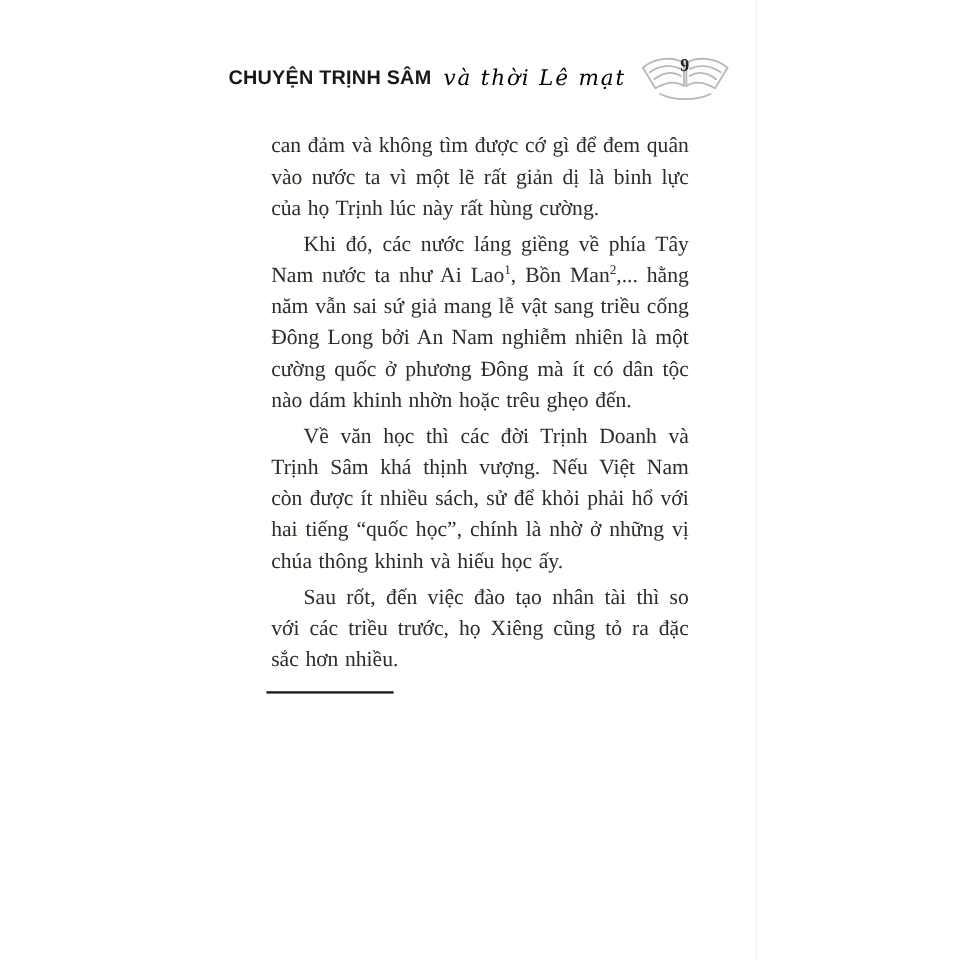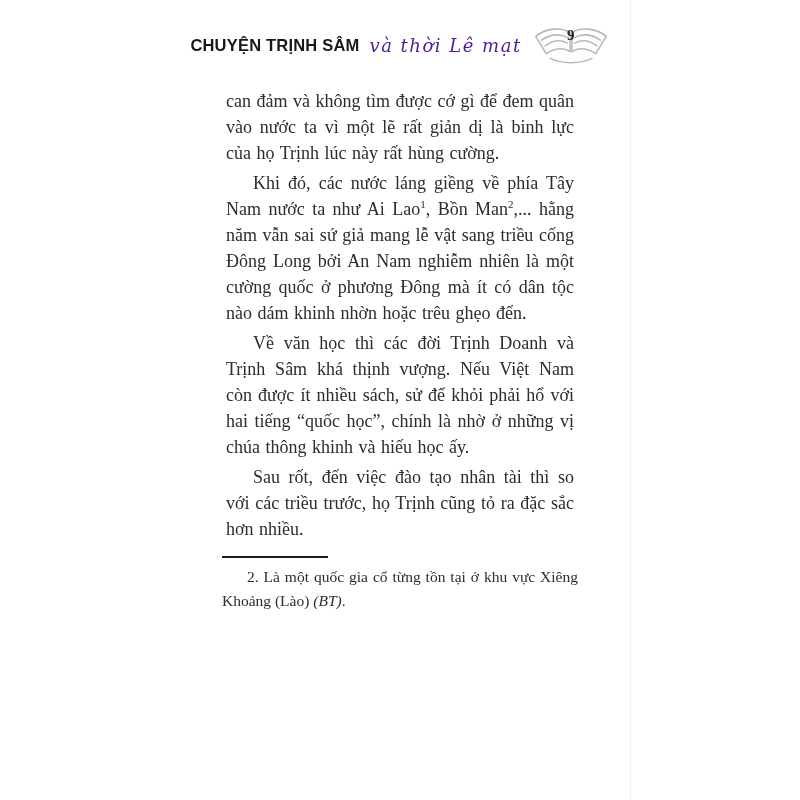--- a/index.html
+++ b/index.html
@@ -20,21 +20,21 @@
     position: absolute;
     left: 630px;
     top: 0;
     width: 1px;
     height: 800px;
     background: #efefef;
   }
   .column {
     position: absolute;
     left: 222px;
-    top: 24px;
+    top: 44px;
     width: 356px;
   }
   .header {
     display: flex;
     align-items: center;
     justify-content: center;
     gap: 10px;
     margin-bottom: 22px;
     white-space: nowrap;
   }
@@ -43,21 +43,21 @@
     font-weight: 700;
     font-size: 16.5px;
     letter-spacing: 0.2px;
     color: #181818;
   }
   .title-script {
     font-family: "DejaVu Serif", serif;
     font-style: italic;
     font-size: 18px;
     letter-spacing: 1.5px;
-    color: #4c1d95;
+    color: #000000;
   }
   .icon-wrap {
     position: relative;
     width: 78px;
     height: 42px;
     flex: 0 0 auto;
   }
   .icon-wrap svg { display: block; width: 78px; height: 42px; }
   .page-num {
     position: absolute;
@@ -127,22 +127,21 @@
           </g>
         </svg>
         <span class="page-num">9</span>
       </span>
     </div>
 
     <div class="body-text">
       <p class="para no-indent">can đảm và không tìm được cớ gì để đem quân vào nước ta vì một lẽ rất giản dị là binh lực của họ Trịnh lúc này rất hùng cường.</p>
       <p class="para"><span>Khi đó, các nước láng giềng về phía Tây Nam nước ta như Ai Lao</span><sup>1</sup><span>, Bồn Man</span><sup>2</sup><span>,... hằng năm vẫn sai sứ giả mang lễ vật sang triều cống Đông Long bởi An Nam nghiễm nhiên là một cường quốc ở phương Đông mà ít có dân tộc nào dám khinh nhờn hoặc trêu ghẹo đến.</span></p>
       <p class="para">Về văn học thì các đời Trịnh Doanh và Trịnh Sâm khá thịnh vượng. Nếu Việt Nam còn được ít nhiều sách, sử để khỏi phải hổ với hai tiếng “quốc học”, chính là nhờ ở những vị chúa thông khinh và hiếu học ấy.</p>
-      <p class="para">Sau rốt, đến việc đào tạo nhân tài thì so với các triều trước, họ Trịnh cũng tỏ ra đặc sắc hơn nhiều.</p>
+      <p class="para">Sau rốt, đến việc đào tạo nhân tài thì so với các triều trước, họ Xiêng cũng tỏ ra đặc sắc hơn nhiều.</p>
     </div>
 
     <div class="footnotes">
       <div class="fn-rule"></div>
-      <p class="fn"><span class="fn-label">2.</span><span> Là một quốc gia cổ từng tồn tại ở khu vực Xiêng Khoảng (Lào) </span><span class="fn-ref">(BT)</span><span>.</span></p>
     </div>
 
   </div>
 </div>
 
 </body></html>

